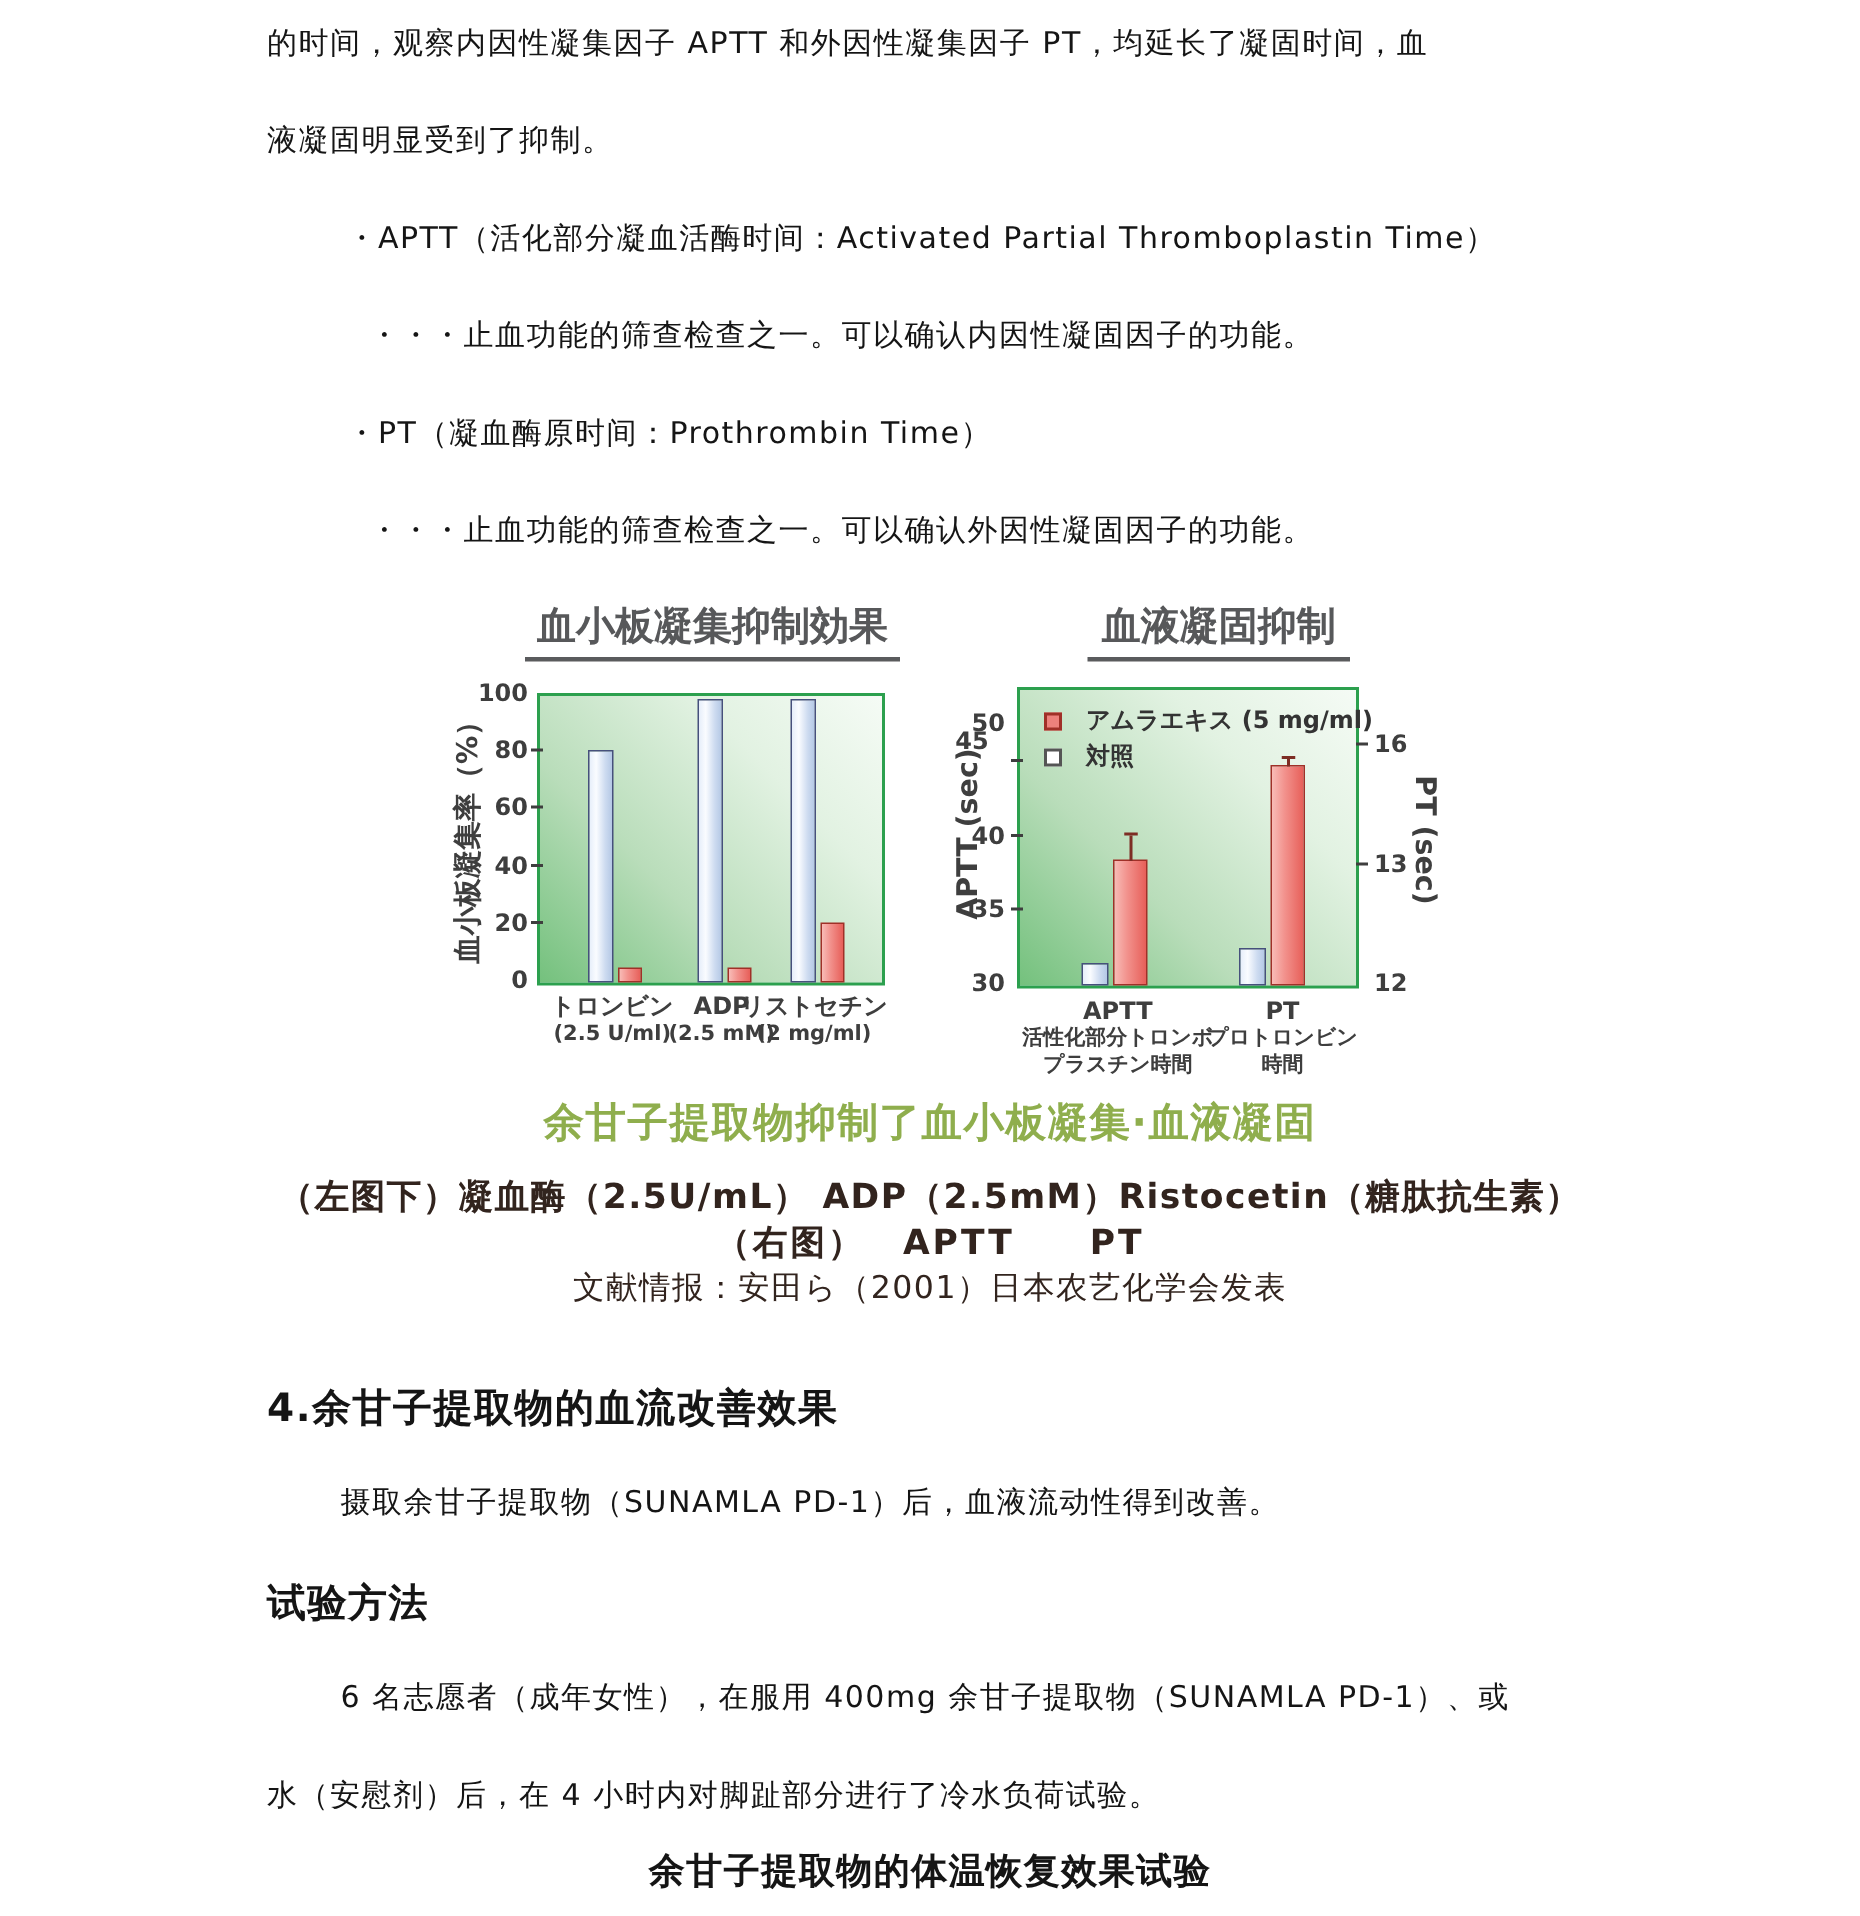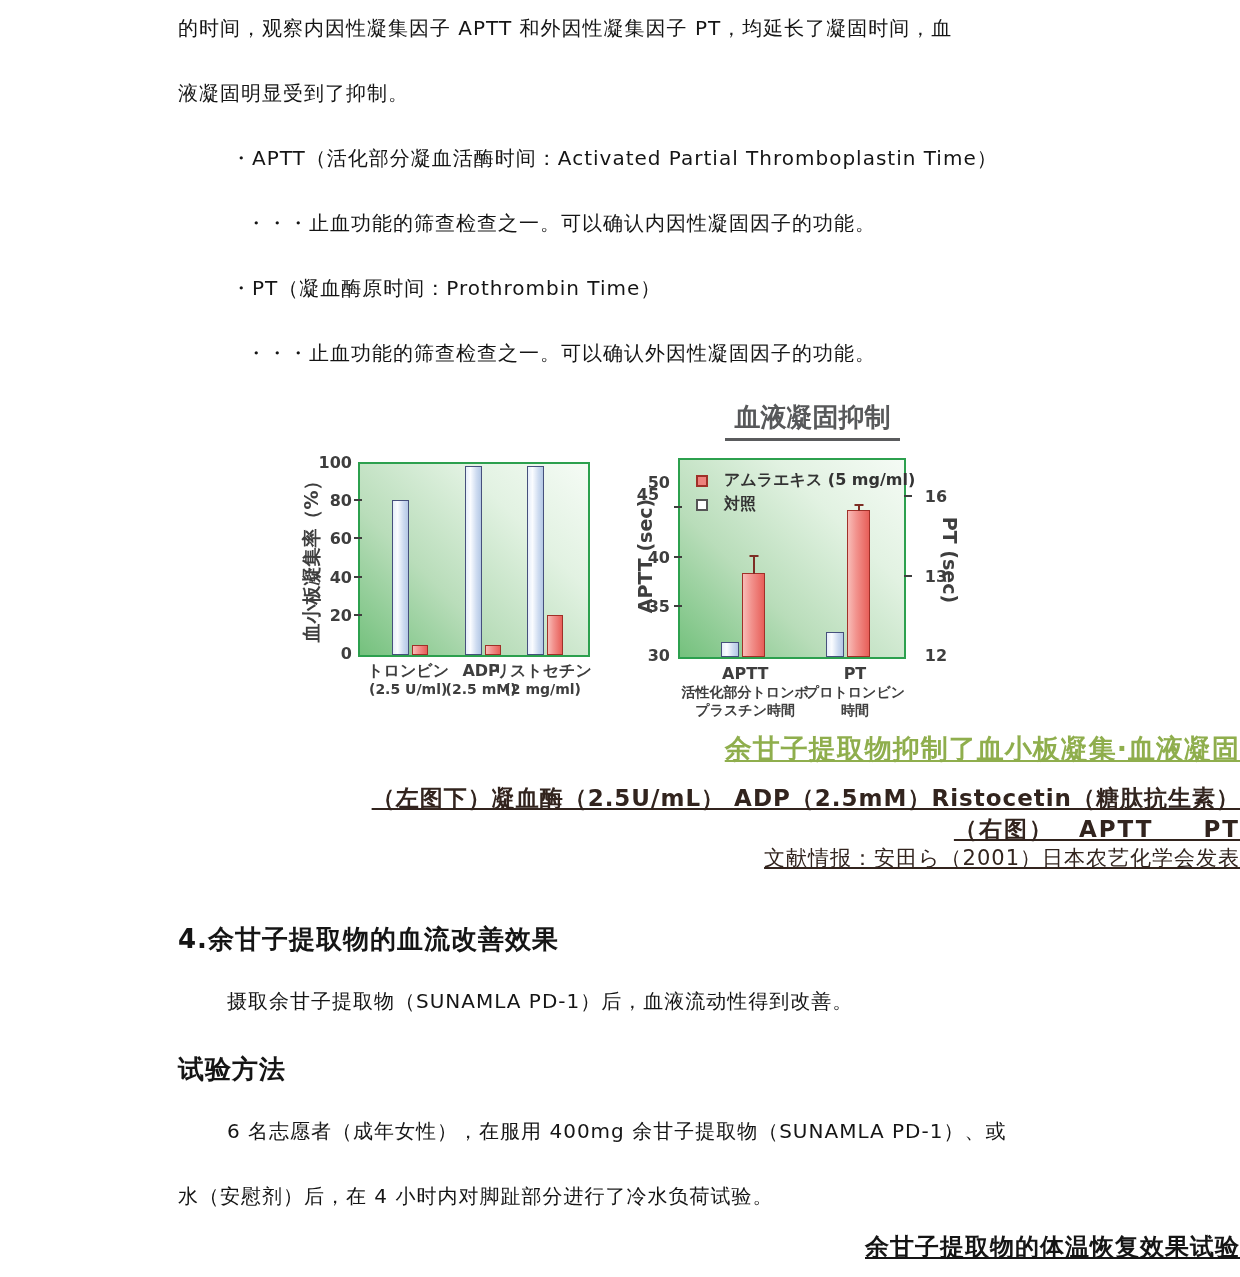--- a/index.html
+++ b/index.html
@@ -3,21 +3,21 @@
 <meta charset="utf-8">
 <style>
   html,body{margin:0;padding:0;background:#ffffff;}
   .page{
     position:relative;width:1240px;height:1277px;background:#ffffff;
     font-family:"DejaVu Sans","Liberation Sans",sans-serif;color:#151515;
     overflow:hidden;
   }
   .tline{position:absolute;font-size:20px;letter-spacing:1px;white-space:nowrap;line-height:1.2;}
   .bold{font-weight:bold;}
-  .center{left:0;width:1240px;text-align:right;text-decoration:underline;}
+  .center{left:0;width:1240px;text-align:center;}
   
   .chart{position:absolute;width:400px;height:335px;}
   .chart-title{
     position:absolute;top:2px;font-size:26px;font-weight:bold;color:#57585a;
     text-align:center;padding-bottom:3px;border-bottom:3px solid #5a5b5d;white-space:nowrap;
   }
   .plot{
     position:absolute;border:2px solid #2ca04e;
     background:linear-gradient(45deg,#74c17d 0%,#b9ddba 35%,#e2f2e2 70%,#f5fbf5 100%);
   }
@@ -27,21 +27,21 @@
     background:linear-gradient(90deg,#e6eefa 0%,#fafcff 30%,#cddbf0 70%,#b4c8e5 100%);
     border:1px solid #46507c;
   }
   .bar-red{
     background:linear-gradient(90deg,#f8bcb7 0%,#f2928d 40%,#e75f59 100%);
     border:1px solid #a03028;
   }
   .err-stem{position:absolute;left:50%;width:2px;background:#7d2d24;transform:translateX(-50%);}
   .err-cap{position:absolute;left:50%;width:9px;height:2px;background:#7d2d24;transform:translateX(-50%);}
   .tick{position:absolute;text-align:right;font-size:16px;font-weight:bold;color:#3e3e3e;transform:translateY(-50%);}
-  .tick-l{text-align:center;}
+  .tick-l{text-align:left;}
   .dash{position:absolute;width:8px;height:2px;background:#3e3e3e;transform:translateY(-50%);}
   .cat{position:absolute;transform:translateX(-50%);text-align:center;color:#3e3e3e;white-space:nowrap;}
   .cat .cat-name{font-size:16px;font-weight:bold;line-height:1.25;}
   .cat .cat-sub{font-size:14px;font-weight:bold;line-height:1.25;}
   .vlabel{position:absolute;white-space:nowrap;font-size:19px;font-weight:bold;color:#3e3e3e;
     transform:translate(-50%,-50%) rotate(-90deg);}
   .vlabel-r{transform:translate(-50%,-50%) rotate(90deg);}
   .legend{position:absolute;left:16px;top:10px;display:flex;flex-direction:column;gap:3px;}
   .legend-row{display:flex;align-items:center;gap:16px;}
   .legend-swatch{width:12px;height:12px;box-sizing:border-box;}
@@ -60,20 +60,21 @@
 <div class="page">
 
   <div class="tline" style="left:178px;top:16px;">的时间，观察内因性凝集因子 APTT 和外因性凝集因子 PT，均延长了凝固时间，血</div>
   <div class="tline" style="left:178px;top:81px;">液凝固明显受到了抑制。</div>
   <div class="tline" style="left:231px;top:146px;">・APTT（活化部分凝血活酶时间：Activated Partial Thromboplastin Time）</div>
   <div class="tline" style="left:231px;top:276px;">・PT（凝血酶原时间：Prothrombin Time）</div>
   <div class="tline" style="left:246px;top:211px;">・・・止血功能的筛查检查之一。可以确认内因性凝固因子的功能。</div>
   <div class="tline" style="left:246px;top:341px;">・・・止血功能的筛查检查之一。可以确认外因性凝固因子的功能。</div>
 
   <div class="chart" style="left:280px;top:398px;">
+    <div class="chart-title" style="left:70px;width:250px;">血小板凝集抑制効果</div>
     <div class="vlabel" style="left:32px;top:159px;">血小板凝集率（%）</div>
     <div class="plot" style="left:78px;top:64px;width:228px;height:191px;">
         <div class="bar-group" style="left: 22%;">
           <div class="bar bar-blue" style="width: 17px; height: 154.71px;"></div>
           <div class="bar bar-red" style="width: 16px; height: 9.55px;"></div>
         </div>
         <div class="bar-group" style="left: 54%;">
           <div class="bar bar-blue" style="width: 17px; height: 189.09px;"></div>
           <div class="bar bar-red" style="width: 16px; height: 9.55px;"></div>
         </div>

